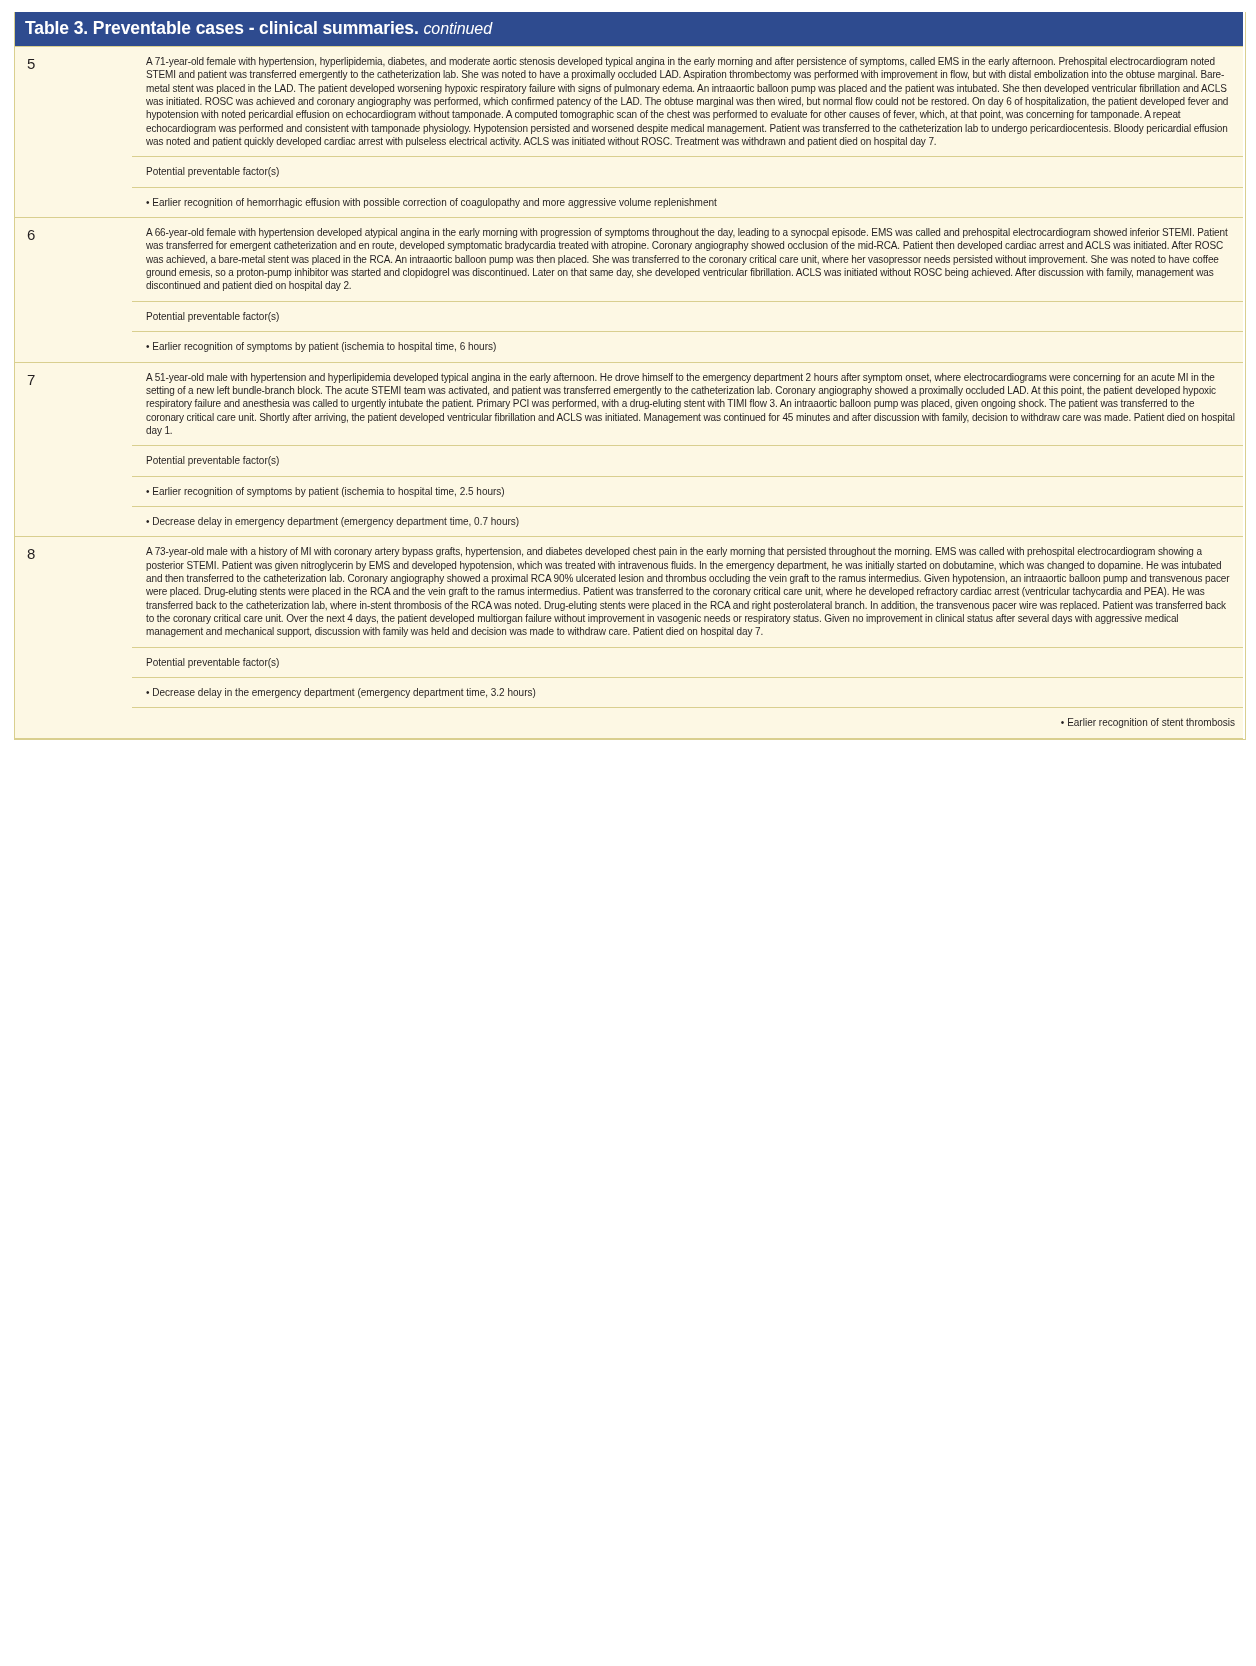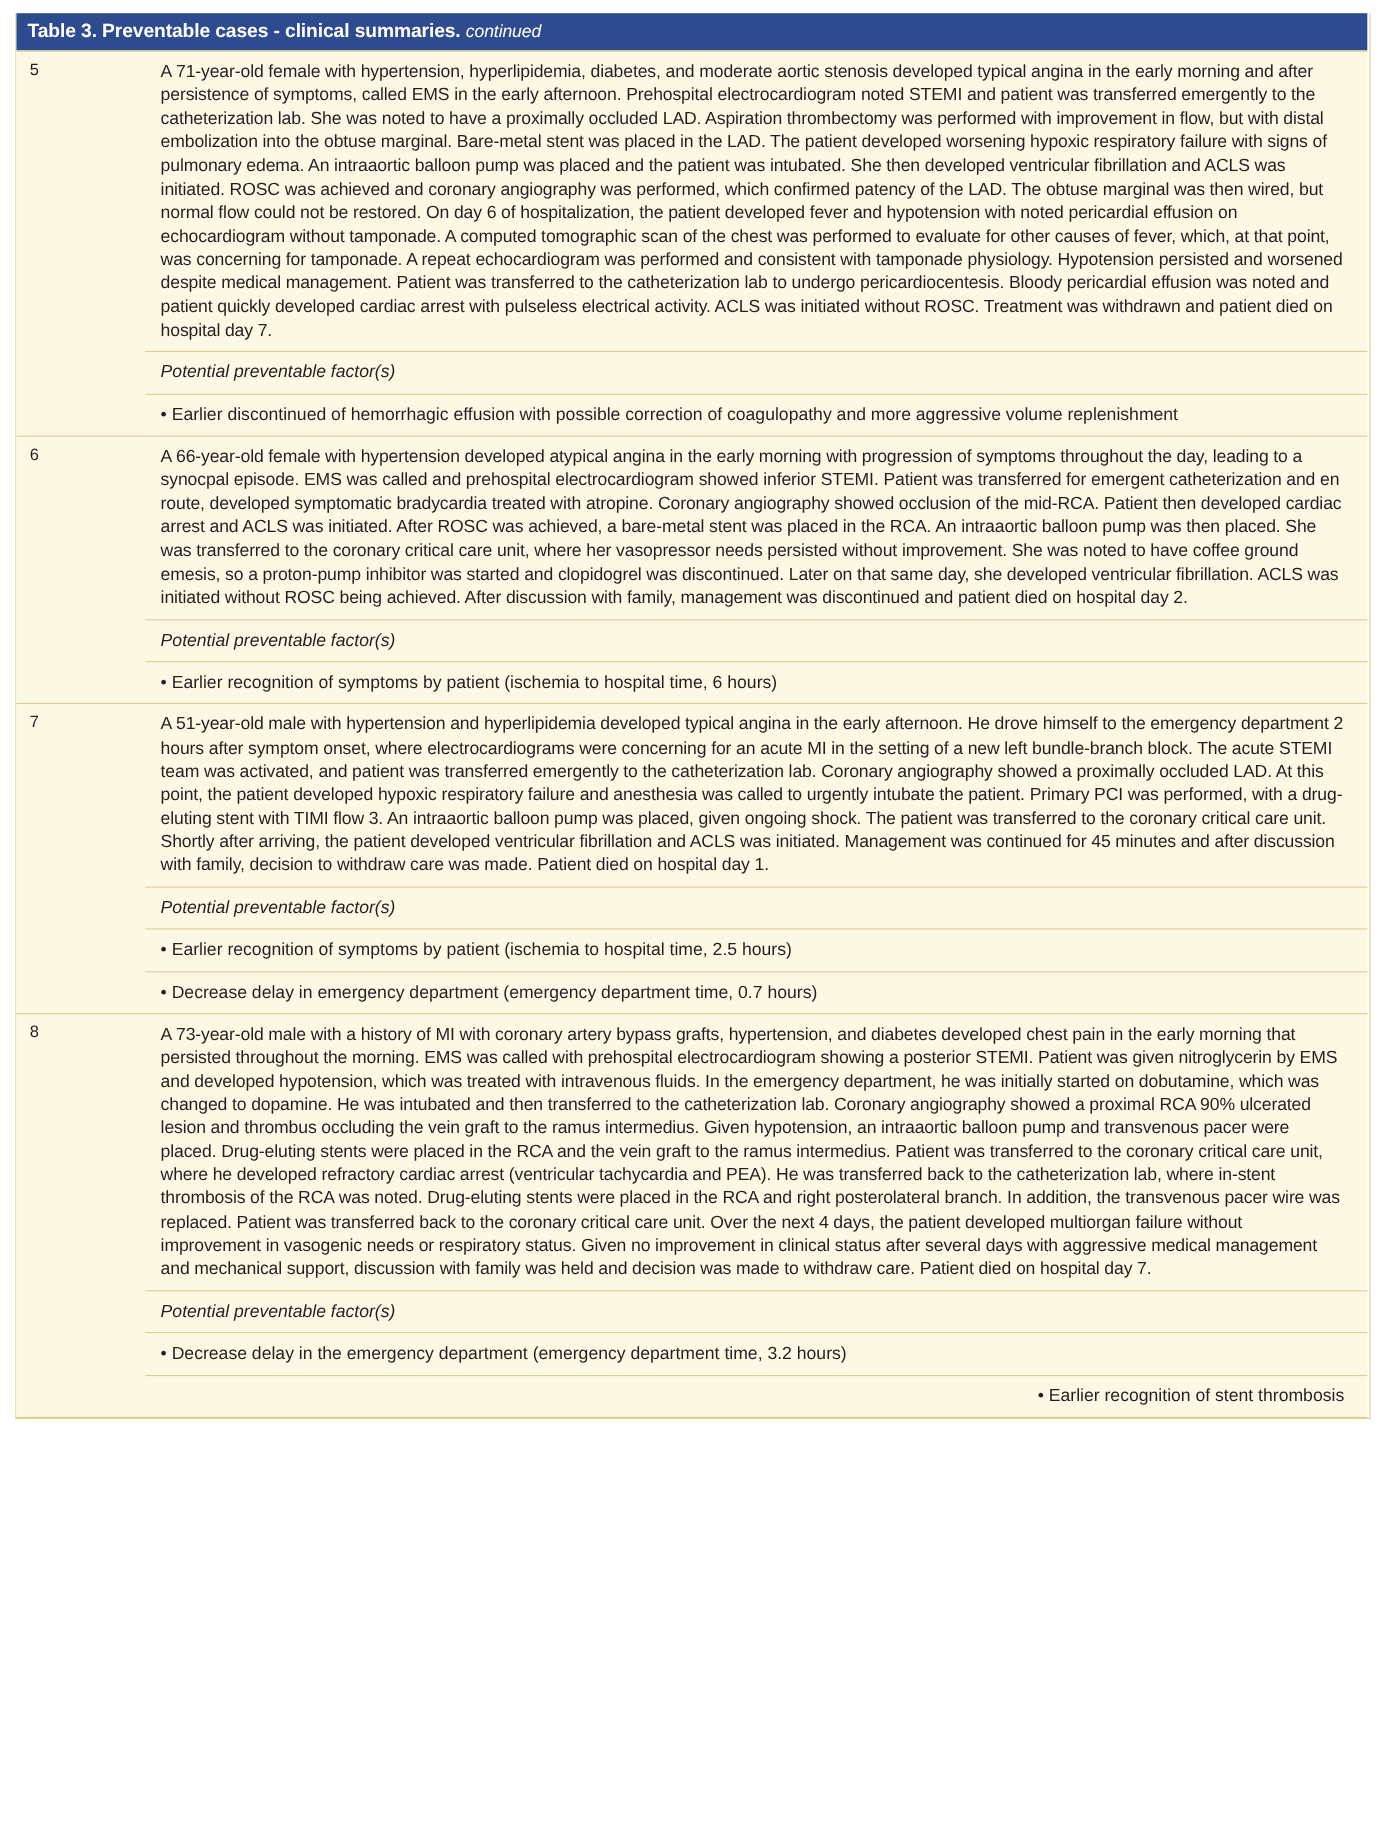--- a/index.html
+++ b/index.html
@@ -56,33 +56,32 @@
     background: #fdf8e4;
   }
   td.num {
     width: 105px;
     border-right: 1px solid #d9cf8f;
     padding: 8px 0 6px 12px;
     font-size: 15px;
     color: #231f20;
   }
   td.body {
-    padding: 8px 21px 8px 14px;
-    font-size: 16px;
+    padding: 8px 8px 8px 14px;
+    font-size: 10px;
     line-height: 1.335;
     text-align: left;
     color: #231f20;
   }
   td.body.narrative {
     letter-spacing: -0.12px;
   }
   .factor-head {
     font-size: 15.1px;
     padding: 7px 12px 7px 14px;
-    font-style: italic;
   }
   .factor-item {
     font-size: 15.1px;
     padding: 7px 12px 7px 18px;
     line-height: 1.34;
   }
   .hang {
     padding-left: 13px;
     text-indent: -13px;
   }
@@ -105,21 +104,21 @@
 
         <tr class="caserow">
           <td class="num" rowspan="3">5</td>
           <td class="body narrative">A 71-year-old female with hypertension, hyperlipidemia, diabetes, and moderate aortic stenosis developed typical angina in the early morning and after persistence of symptoms, called EMS in the early afternoon. Prehospital electrocardiogram noted STEMI and patient was transferred emergently to the catheterization lab. She was noted to have a proximally occluded LAD. Aspiration thrombectomy was performed with improvement in flow, but with distal embolization into the obtuse marginal. Bare-metal stent was placed in the LAD. The patient developed worsening hypoxic respiratory failure with signs of pulmonary edema. An intraaortic balloon pump was placed and the patient was intubated. She then developed ventricular fibrillation and ACLS was initiated. ROSC was achieved and coronary angiography was performed, which confirmed patency of the LAD. The obtuse marginal was then wired, but normal flow could not be restored. On day 6 of hospitalization, the patient developed fever and hypotension with noted pericardial effusion on echocardiogram without tamponade. A computed tomographic scan of the chest was performed to evaluate for other causes of fever, which, at that point, was concerning for tamponade. A repeat echocardiogram was performed and consistent with tamponade physiology. Hypotension persisted and worsened despite medical management. Patient was transferred to the catheterization lab to undergo pericardiocentesis. Bloody pericardial effusion was noted and patient quickly developed cardiac arrest with pulseless electrical activity. ACLS was initiated without ROSC. Treatment was withdrawn and patient died on hospital day 7.</td>
         </tr>
         <tr>
           <td class="body factor-head">Potential preventable factor(s)</td>
         </tr>
         <tr>
           <td class="body factor-item">
-            <span class="hang" style="display:block;">•&nbsp;<span>Earlier discontinued of hemorrhagic effusion with possible correction of coagulopathy and more aggressive volume replenishment</span></span>
+            <span class="hang" style="display:block;">•&nbsp;<span>Earlier recognition of hemorrhagic effusion with possible correction of coagulopathy and more aggressive volume replenishment</span></span>
           </td>
         </tr>
 
         <tr class="caserow">
           <td class="num" rowspan="3">6</td>
           <td class="body narrative">A 66-year-old female with hypertension developed atypical angina in the early morning with progression of symptoms throughout the day, leading to a synocpal episode. EMS was called and prehospital electrocardiogram showed inferior STEMI. Patient was transferred for emergent catheterization and en route, developed symptomatic bradycardia treated with atropine. Coronary angiography showed occlusion of the mid-RCA. Patient then developed cardiac arrest and ACLS was initiated. After ROSC was achieved, a bare-metal stent was placed in the RCA. An intraaortic balloon pump was then placed. She was transferred to the coronary critical care unit, where her vasopressor needs persisted without improvement. She was noted to have coffee ground emesis, so a proton-pump inhibitor was started and clopidogrel was discontinued. Later on that same day, she developed ventricular fibrillation. ACLS was initiated without ROSC being achieved. After discussion with family, management was discontinued and patient died on hospital day 2.</td>
         </tr>
         <tr>
           <td class="body factor-head">Potential preventable factor(s)</td>
         </tr>

